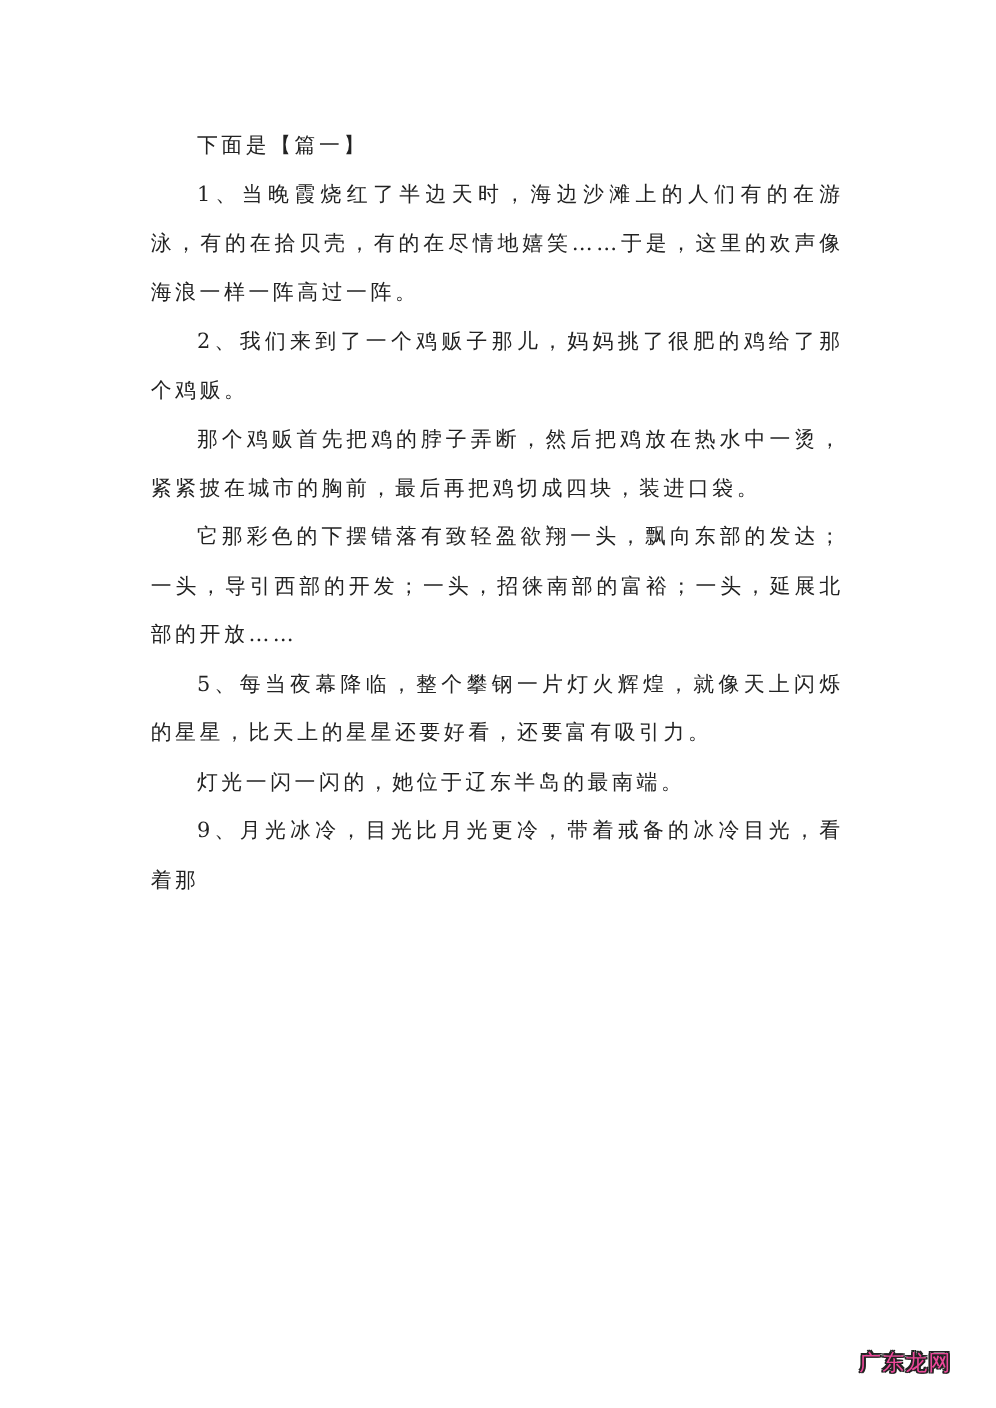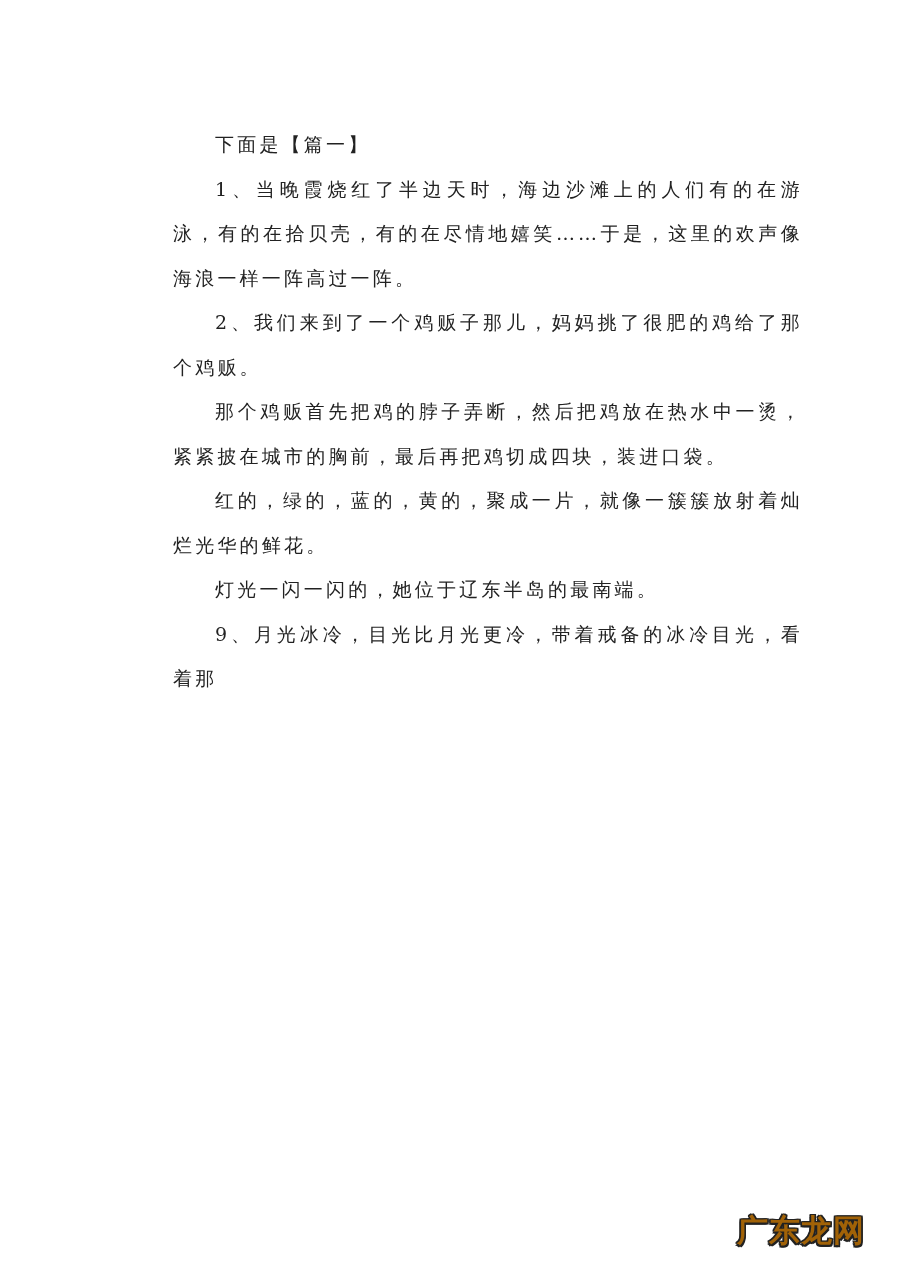--- a/index.html
+++ b/index.html
@@ -11,55 +11,55 @@
       width: 905px;
       height: 1280px;
       position: relative;
       overflow: hidden;
       font-family: "DejaVu Serif", "Liberation Serif", serif;
       color: #222222;
     }
     .page {
       position: absolute;
       left: 137px;
-      top: 122px;
+      top: 110px;
       width: 630px;
-      margin-left: 36px;
     }
     .para {
       margin: 0;
       font-size: 19px;
       line-height: 44.5px;
       letter-spacing: 3.2px;
       text-indent: 42px;
       text-align: justify;
       word-break: break-all;
     }
     .watermark {
       position: absolute;
       right: 40px;
       bottom: 28px;
       font-family: "DejaVu Sans", sans-serif;
-      font-weight: bold;
-      font-size: 31px;
-      color: #a16207;
+      font-weight: normal;
+      font-size: 20px;
+      color: #ec4899;
       letter-spacing: 1px;
       text-shadow:
         -1.5px -1.5px 0 #222, 1.5px -1.5px 0 #222,
         -1.5px 1.5px 0 #222, 1.5px 1.5px 0 #222,
         0 -1.5px 0 #222, 0 1.5px 0 #222,
         -1.5px 0 0 #222, 1.5px 0 0 #222;
     }
   </style>
 </head>
 <body>
 
 <div class="page">
   <p class="para">下面是【篇一】</p>
   <p class="para">1、当晚霞烧红了半边天时，海边沙滩上的人们有的在游泳，有的在拾贝壳，有的在尽情地嬉笑……于是，这里的欢声像海浪一样一阵高过一阵。</p>
   <p class="para">2、我们来到了一个鸡贩子那儿，妈妈挑了很肥的鸡给了那个鸡贩。</p>
   <p class="para">那个鸡贩首先把鸡的脖子弄断，然后把鸡放在热水中一烫，紧紧披在城市的胸前，最后再把鸡切成四块，装进口袋。</p>
-  <p class="para">红的，绿的，蓝的，黄的，聚成一片，就像一簇簇放射着灿烂光华的鲜花。</p>
+  <p class="para">它那彩色的下摆错落有致轻盈欲翔一头，飘向东部的发达；一头，导引西部的开发；一头，招徕南部的富裕；一头，延展北部的开放……</p>
+  <p class="para">5、每当夜幕降临，整个攀钢一片灯火辉煌，就像天上闪烁的星星，比天上的星星还要好看，还要富有吸引力。</p>
   <p class="para">灯光一闪一闪的，她位于辽东半岛的最南端。</p>
   <p class="para">9、月光冰冷，目光比月光更冷，带着戒备的冰冷目光，看着那</p>
 </div>
 
 <div class="watermark">广东龙网</div>
 
 </body></html>

